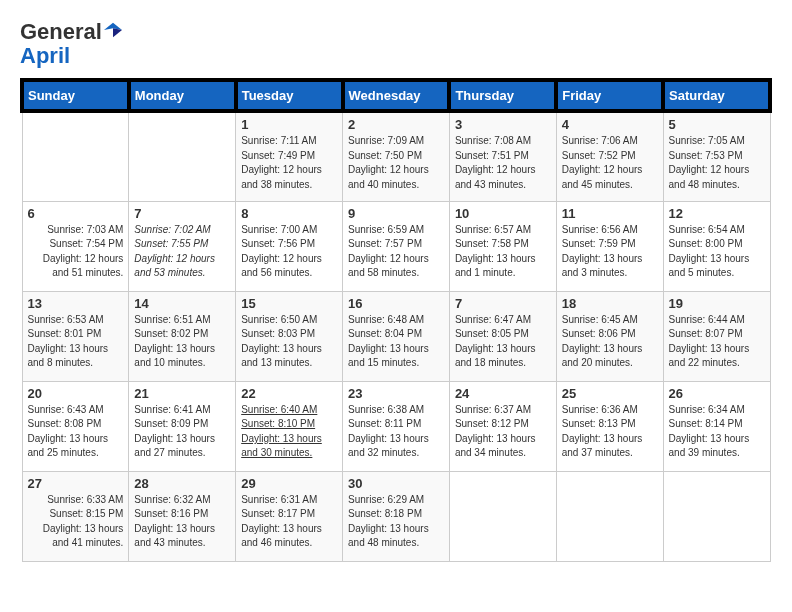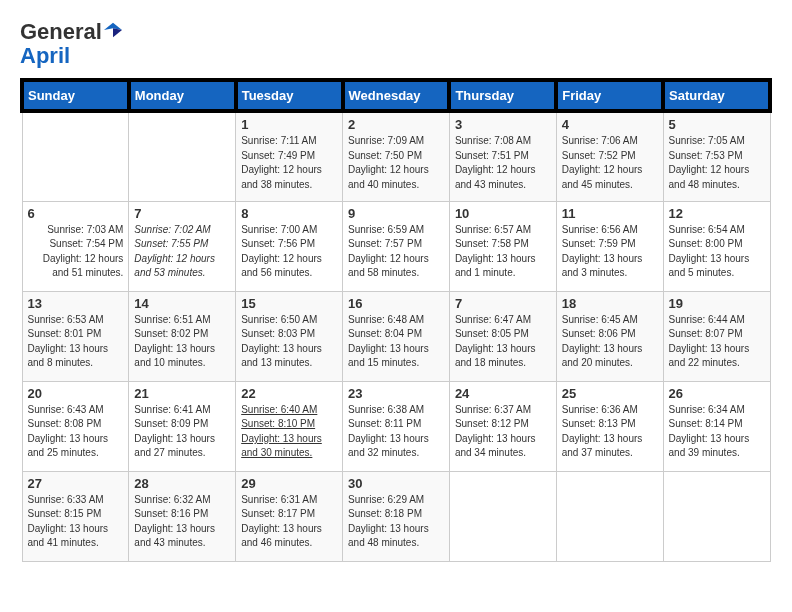--- a/index.html
+++ b/index.html
@@ -305,21 +305,21 @@
           <span class="day-num">26</span>
           <div class="day-info" style="white-space: pre-line;">Sunrise: 6:34 AM
 Sunset: 8:14 PM
 Daylight: 13 hours
 and 39 minutes.</div>
         </td>
       </tr>
       <tr>
         <td>
           <span class="day-num">27</span>
-          <div class="day-info" style="white-space: pre-line;">Sunrise: 6:33 AM
+          <div class="day-info" style="white-space: pre-line; text-align: right;">Sunrise: 6:33 AM
 Sunset: 8:15 PM
 Daylight: 13 hours
 and 41 minutes.</div>
         </td>
         <td>
           <span class="day-num">28</span>
           <div class="day-info" style="white-space: pre-line;">Sunrise: 6:32 AM
 Sunset: 8:16 PM
 Daylight: 13 hours
 and 43 minutes.</div>

